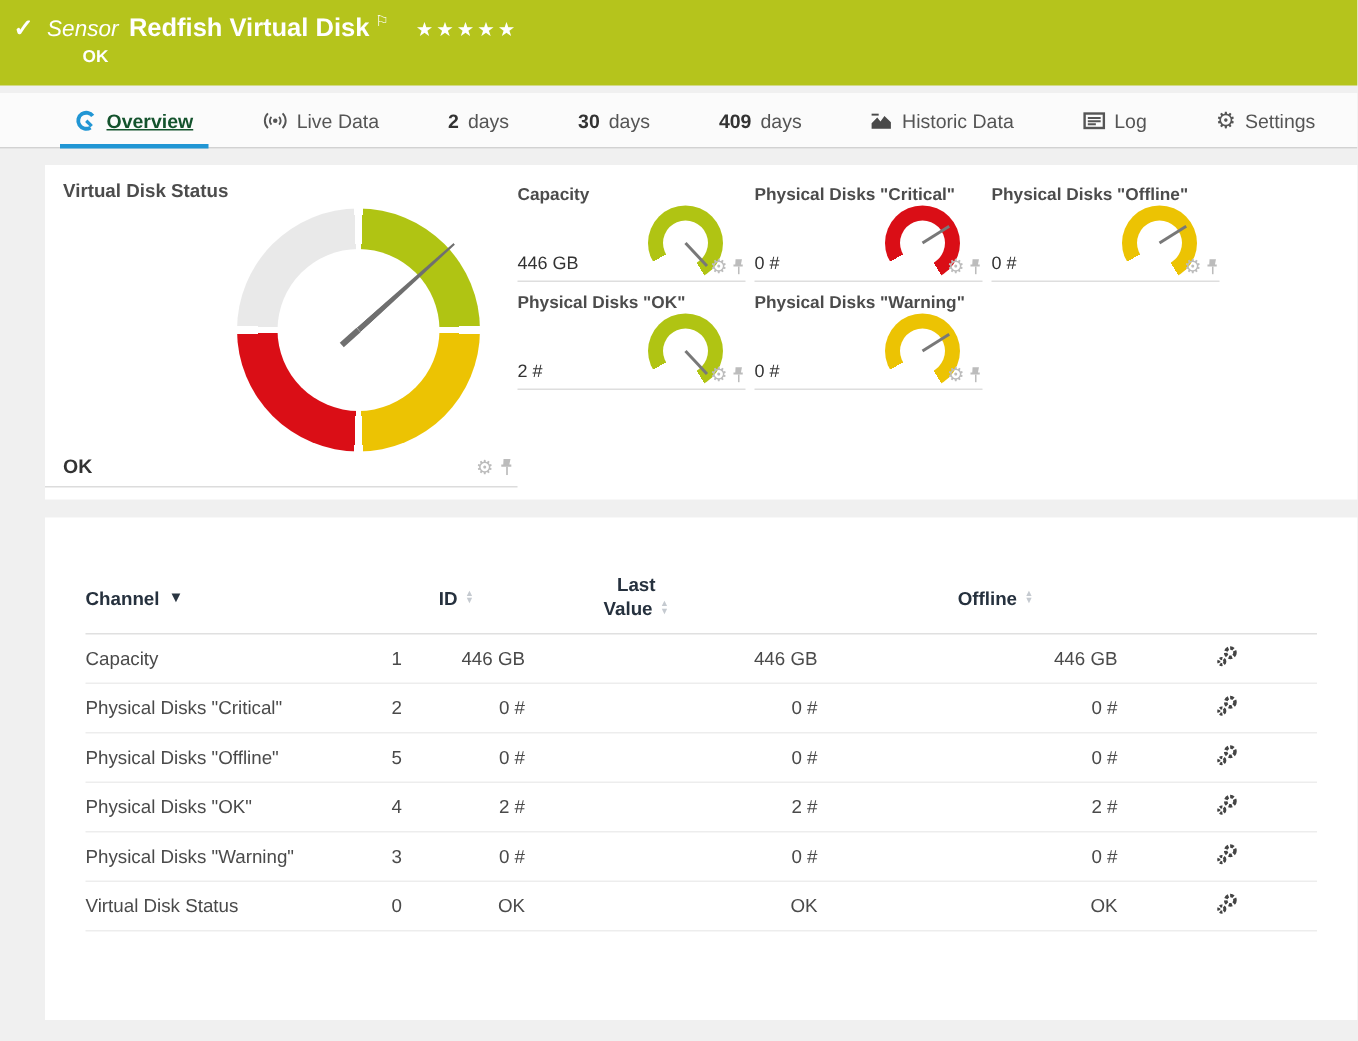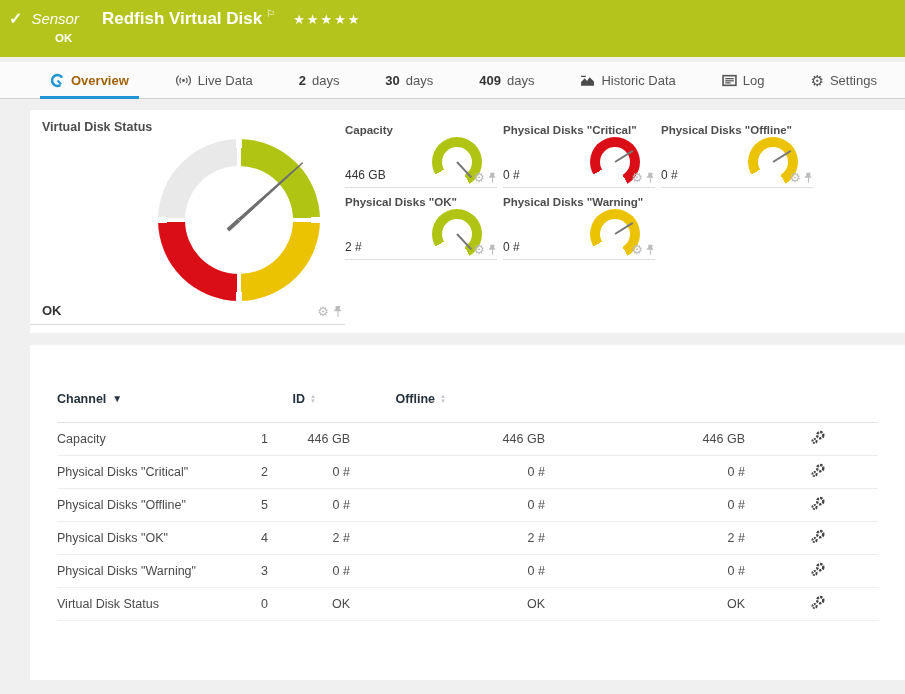--- a/index.html
+++ b/index.html
@@ -3,32 +3,32 @@
 <meta charset="utf-8">
 <style>
   * { box-sizing: border-box; margin: 0; padding: 0; }
   html,body { width:905px; height:694px; overflow:hidden;
     font-family:"Liberation Sans", sans-serif; background:#f0f0f0; }
 
   
   .sensor-header { height:57px; background:var(--brand,#b5c41c); color:#fff; padding:9px 10px 0 9px; }
   .h-row { display:flex; align-items:baseline; }
   .h-check { font-size:16px; font-weight:bold; margin-right:9px; }
-  .h-sensor { font-style:italic; font-size:15px; margin-right:23px; }
+  .h-sensor { font-style:italic; font-size:15px; margin-right:7px; }
   .h-title { font-size:17px; font-weight:bold; }
   .h-flag { font-size:10px; margin-left:4px; position:relative; top:-7px; cursor:pointer; }
   .h-stars { font-size:13px; letter-spacing:2px; margin-left:18px; cursor:pointer; }
   .h-status { font-size:11.5px; font-weight:bold; margin:3px 0 0 46px; }
 
   
   .tabs { margin-top:5px; height:37px; background:#fbfbfb; border-bottom:1px solid #d2d2d2;
     display:flex; align-items:stretch; justify-content:space-between; padding:0 18px 0 40px; }
   .tab { display:flex; align-items:center; gap:6px; padding:0 10px; font-size:13px;
     color:#555; position:relative; cursor:pointer; white-space:nowrap; }
-  .tab.active { color:#a16207; font-weight:bold; }
+  .tab.active { color:#14532d; font-weight:bold;text-decoration:underline; }
   .tab.active::after { content:''; position:absolute; left:0; right:0; bottom:-1px;
     height:3px; background:var(--blue,#2196d4); }
   .tnum { font-weight:bold; color:#333; }
   .tunit { color:#555; }
   .ticon { display:flex; align-items:center; }
   .gear-glyph { font-size:15px; color:#555; line-height:1; }
 
   
   .gauges-card { margin:11px 0 0 30px; width:875px; height:223px; background:#fff;
     display:flex; padding:10px 0 0 0; position:relative; }
@@ -254,20 +254,32 @@
       <span class="caret">▼</span>
     </div>
     <div class="th right">
       <span>ID</span>
       <span class="sort">
           <i>▲</i>
           <i>▼</i>
         </span>
     </div>
     <div class="th right">
+      <span class="two">
+        <span>Last</span>
+        <span class="l2">
+          <span>Value</span>
+          <span class="sort">
+              <i>▲</i>
+              <i>▼</i>
+            </span>
+        </span>
+      </span>
+    </div>
+    <div class="th right">
       <span>Offline</span>
       <span class="sort">
           <i>▲</i>
           <i>▼</i>
         </span>
     </div>
     <div class="th"></div>
   </div>
 
   <div class="tgrid trow">

